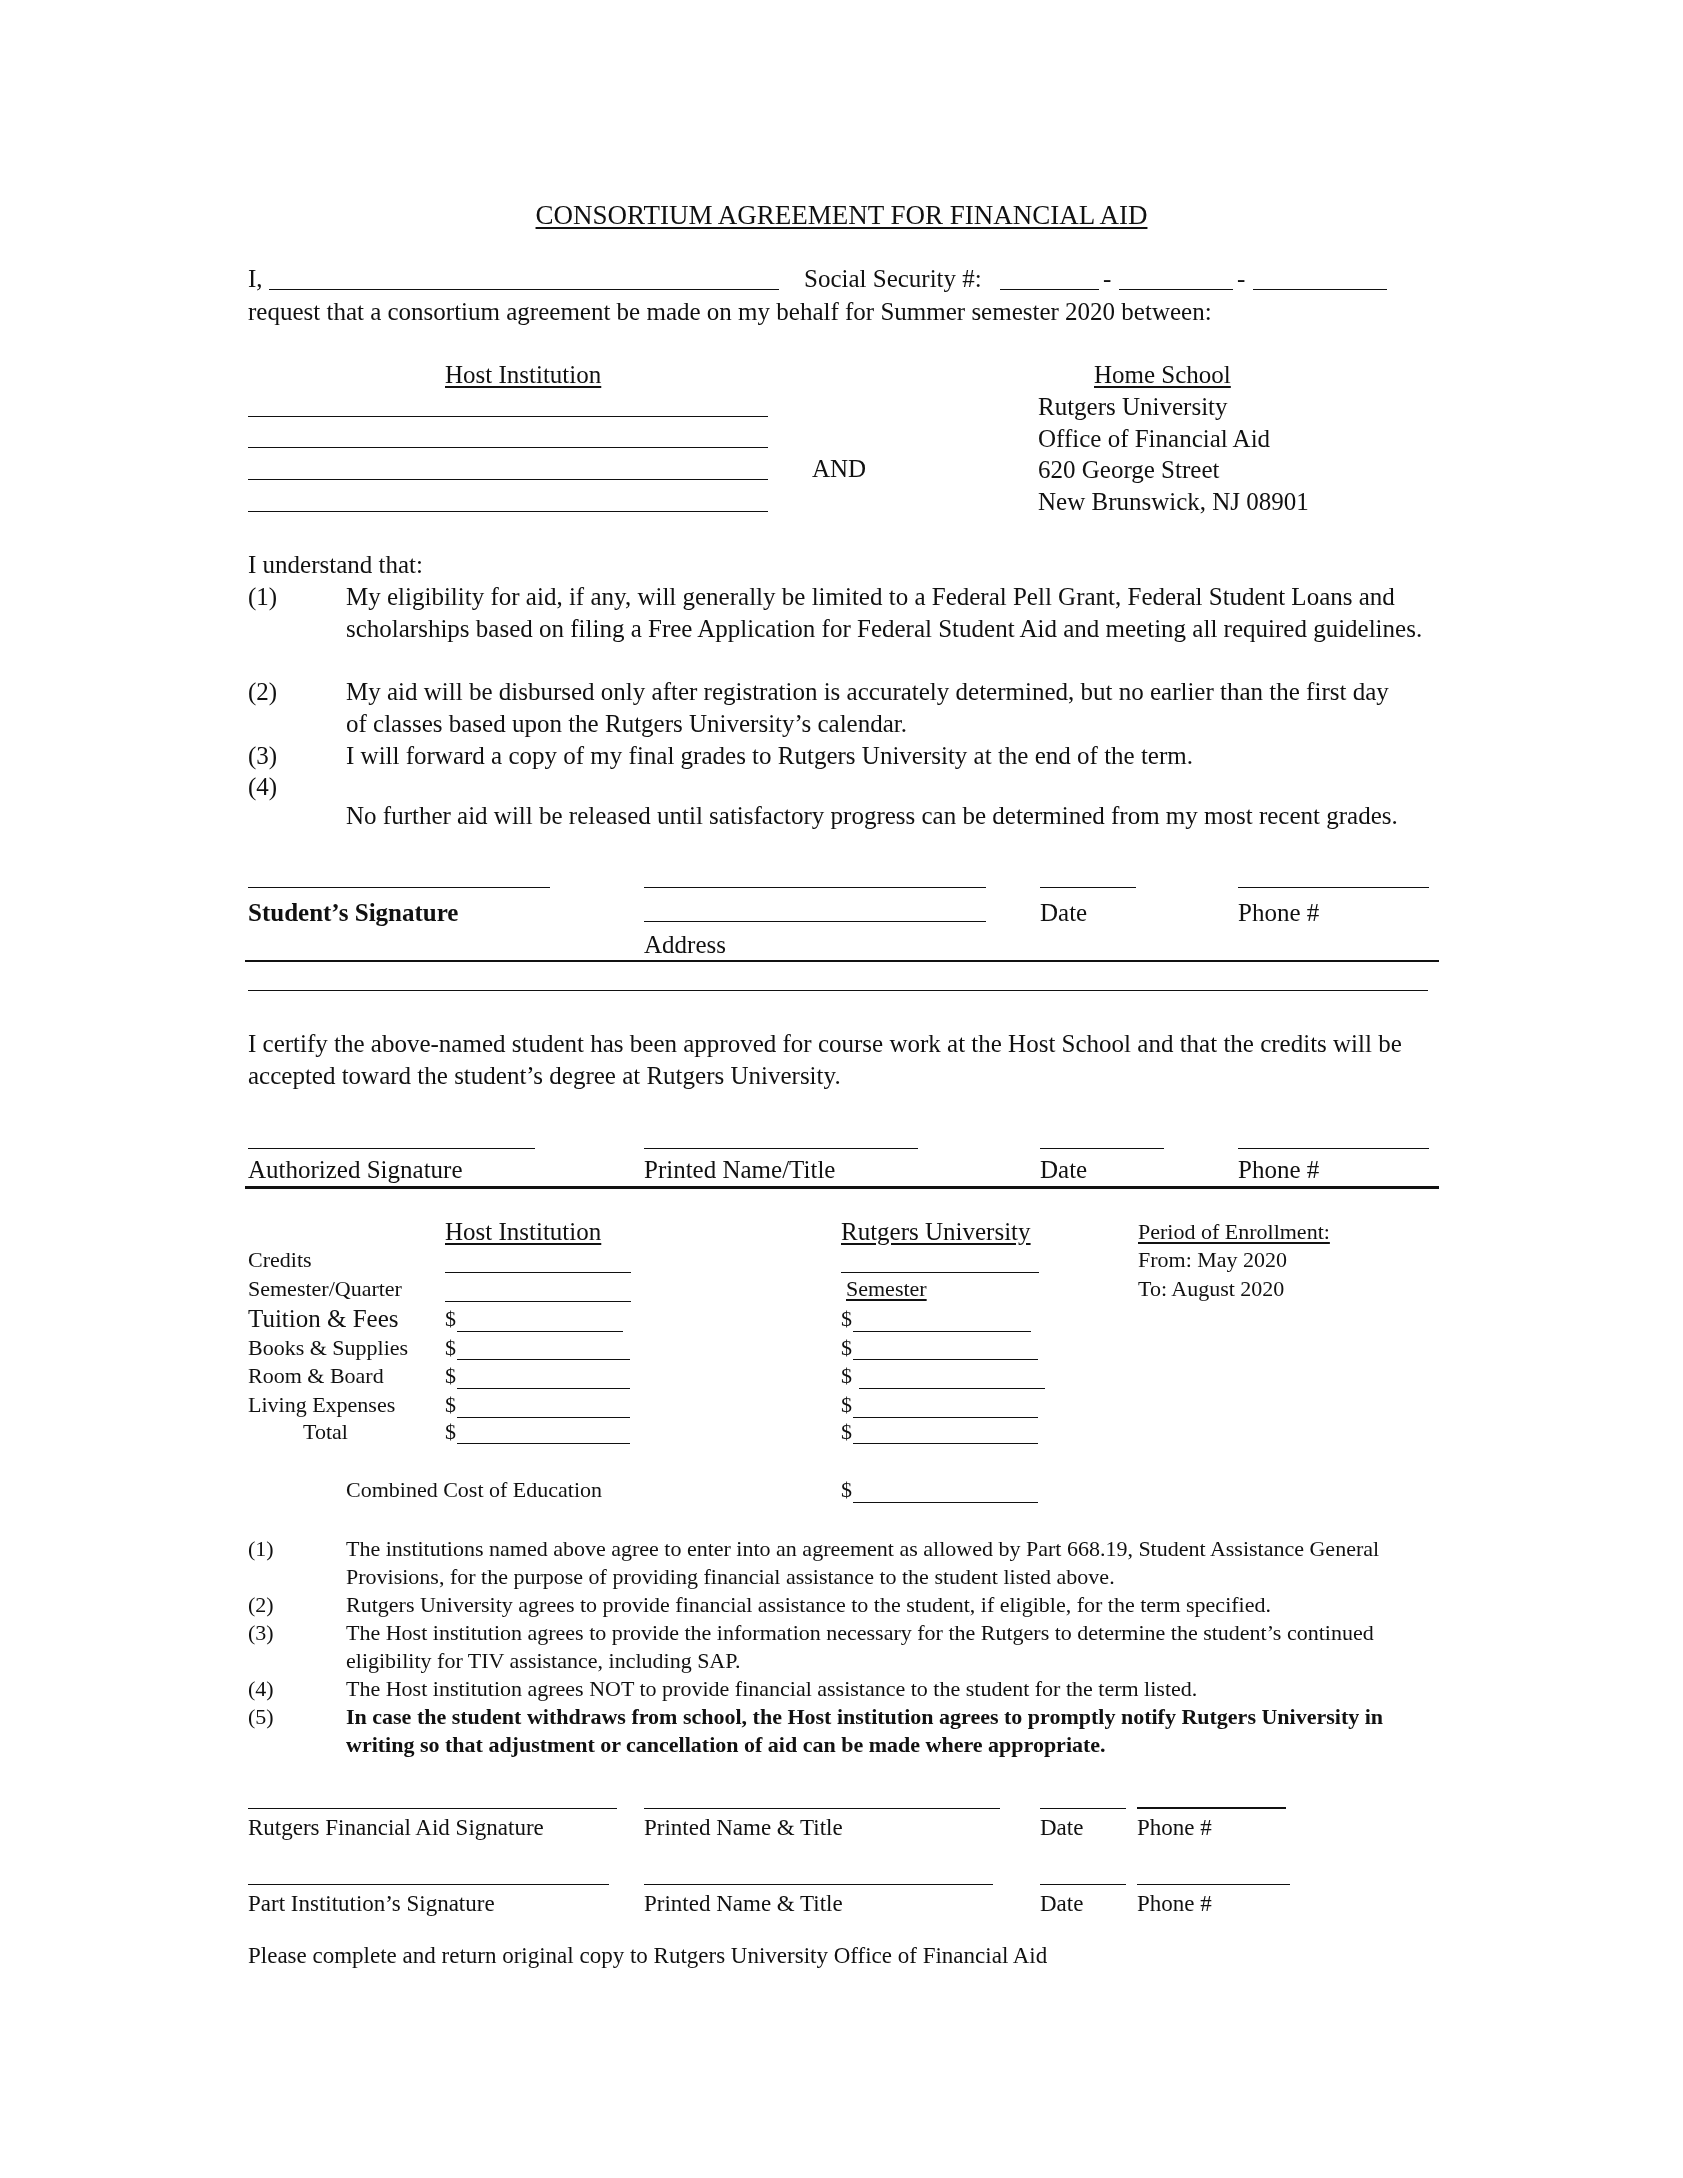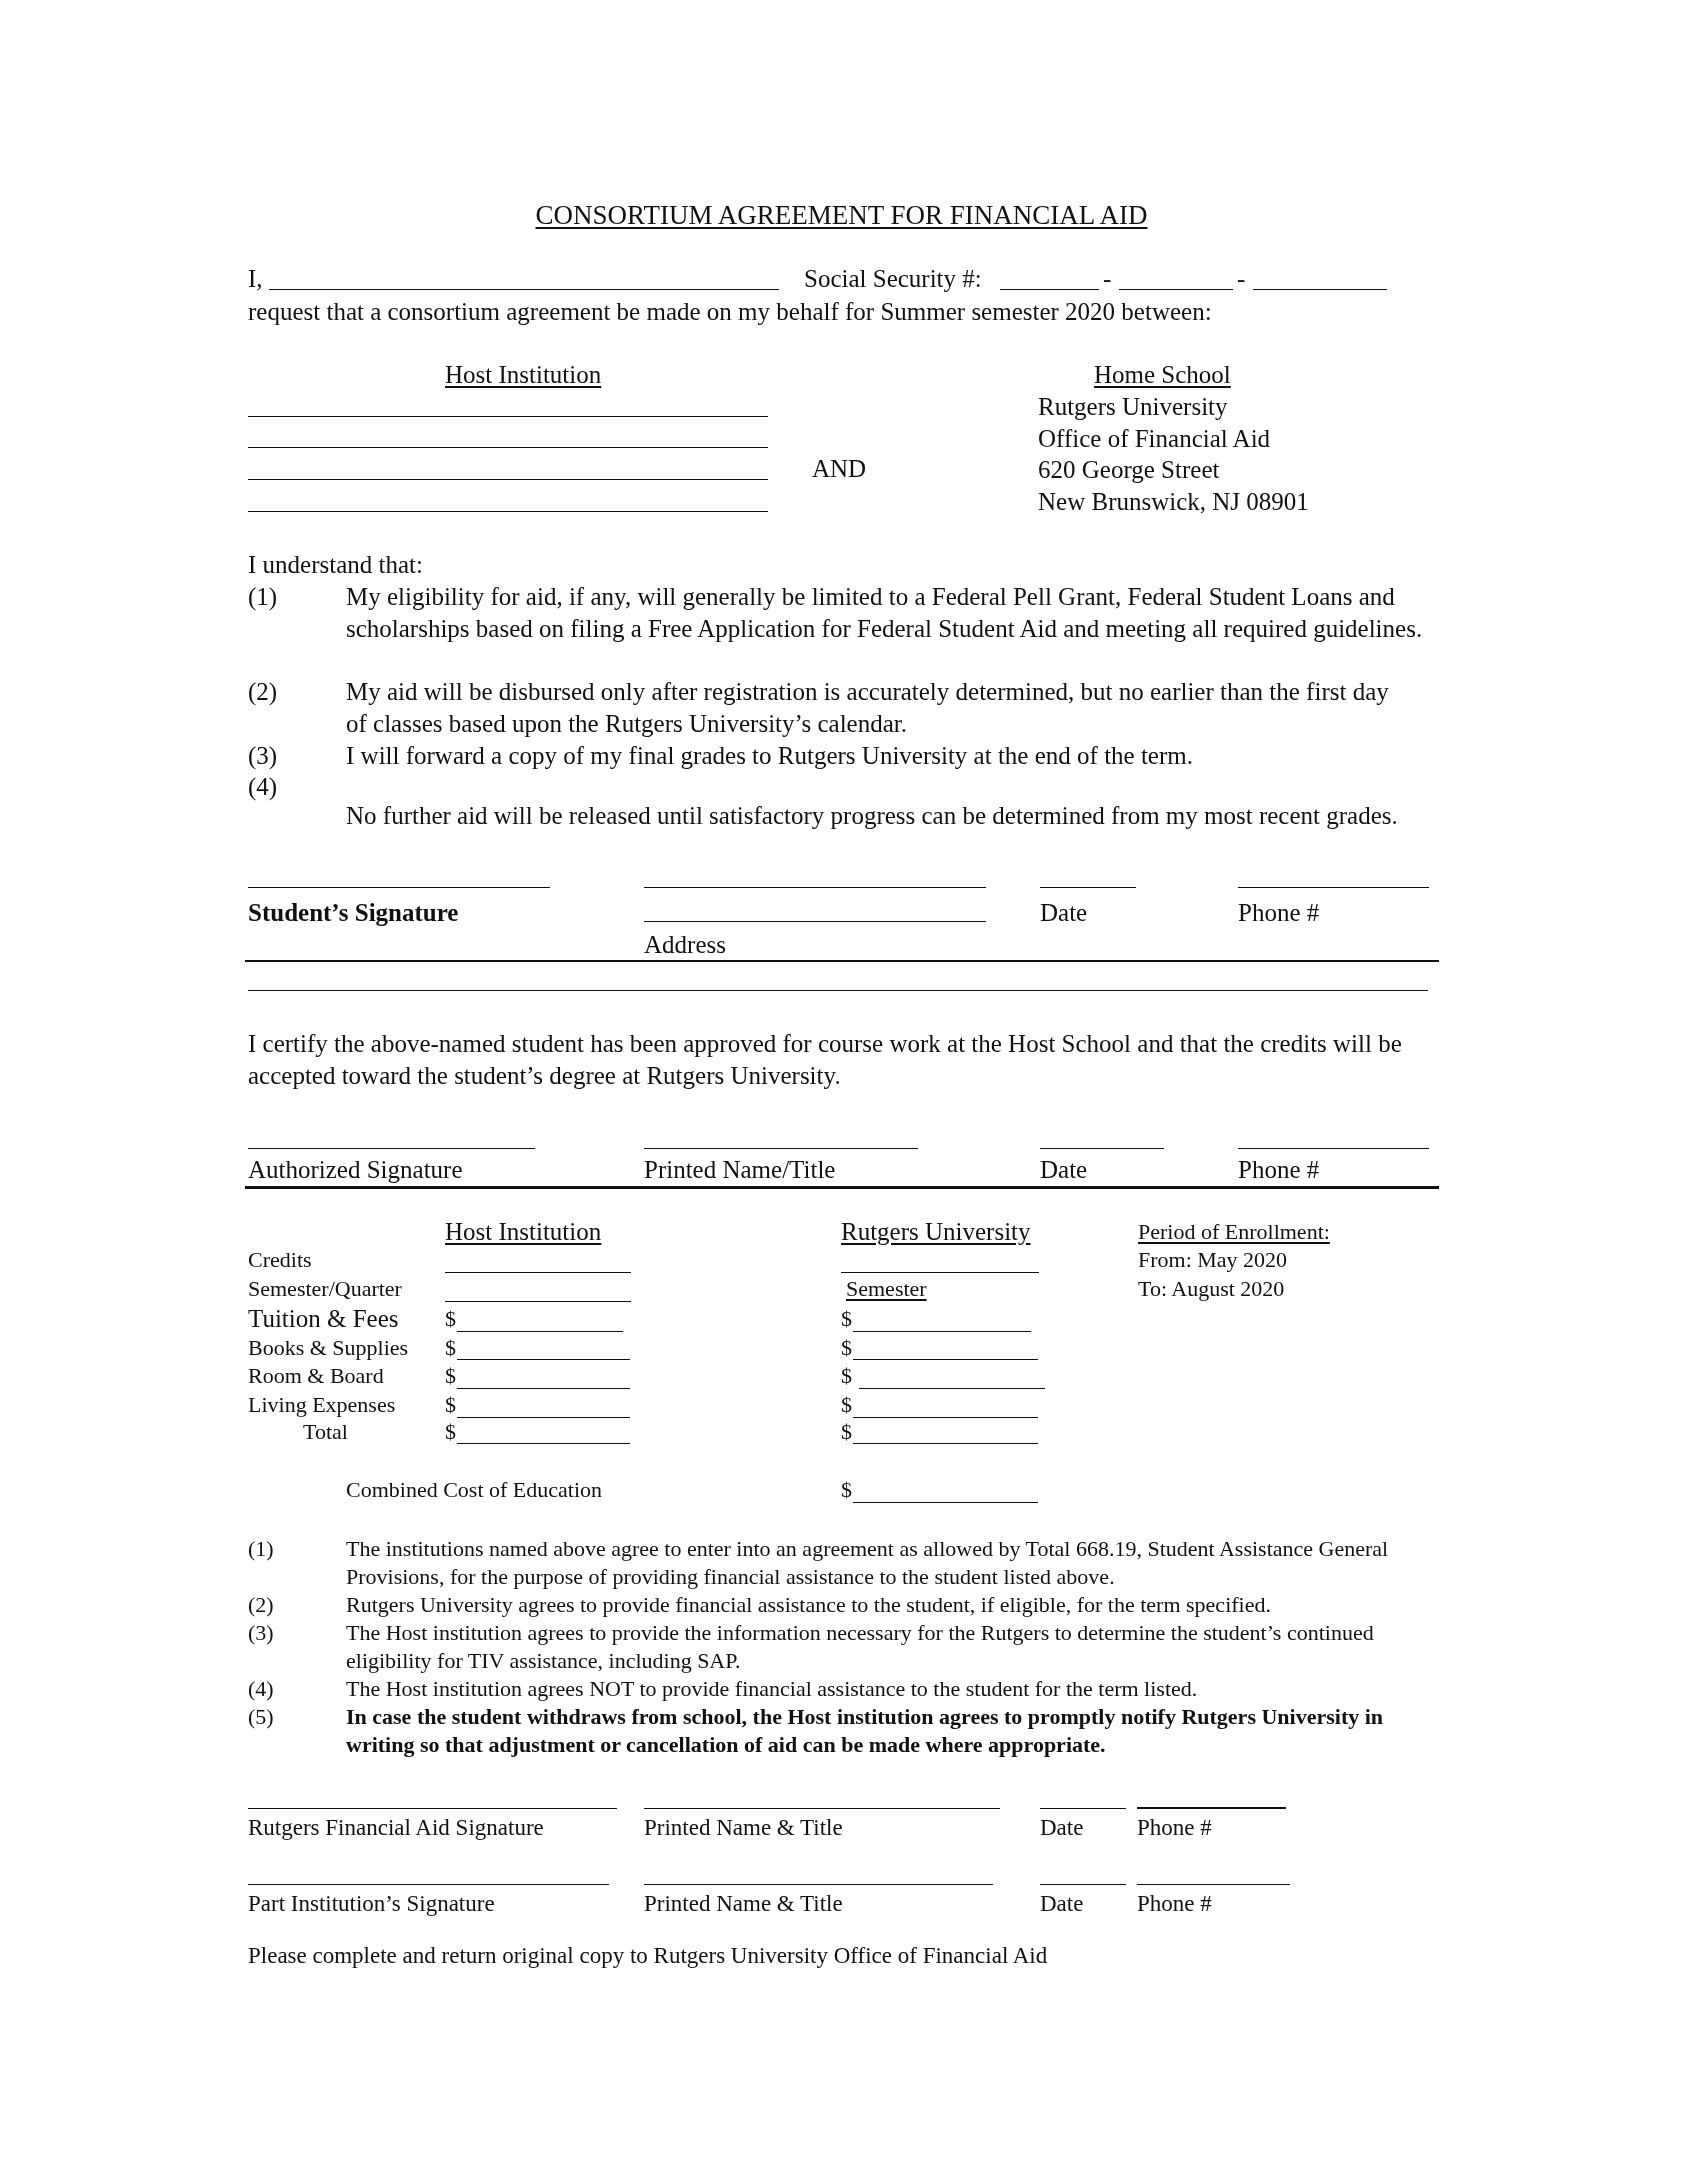--- a/index.html
+++ b/index.html
@@ -123,21 +123,21 @@
   <div class="abs t22" style="left:841px; top:1418px;">$</div>
   <div class="line" style="left:853px; width:185px; top:1443px;"></div>
 
   <div class="abs t22" style="left:346px; top:1476px;">Combined Cost of Education</div>
   <div class="abs t22" style="left:841px; top:1476px;">$</div>
   <div class="line" style="left:853px; width:185px; top:1502px;"></div>
 </div>
 
 <div>
   <div class="item-num t22" style="left:248px; top:1535px;">(1)</div>
-  <div class="item-text t22" style="left:346px; top:1535px; width:1094px;">The institutions named above agree to enter into an agreement as allowed by Total 668.19, Student Assistance General Provisions, for the purpose of providing financial assistance to the student listed above.</div>
+  <div class="item-text t22" style="left:346px; top:1535px; width:1094px;">The institutions named above agree to enter into an agreement as allowed by Part 668.19, Student Assistance General Provisions, for the purpose of providing financial assistance to the student listed above.</div>
   <div class="item-num t22" style="left:248px; top:1591px;">(2)</div>
   <div class="item-text t22" style="left:346px; top:1591px; width:1099px;">Rutgers University agrees to provide financial assistance to the student, if eligible, for the term specified.</div>
   <div class="item-num t22" style="left:248px; top:1619px;">(3)</div>
   <div class="item-text t22" style="left:346px; top:1619px; width:1064px;">The Host institution agrees to provide the information necessary for the Rutgers to determine the student’s continued eligibility for TIV assistance, including SAP.</div>
   <div class="item-num t22" style="left:248px; top:1675px;">(4)</div>
   <div class="item-text t22" style="left:346px; top:1675px; width:1099px;">The Host institution agrees NOT to provide financial assistance to the student for the term listed.</div>
   <div class="item-num t22" style="left:248px; top:1703px;">(5)</div>
   <div class="item-text t22" style="left:346px; top:1703px; width:1084px;font-weight:bold;">In case the student withdraws from school, the Host institution agrees to promptly notify Rutgers University in writing so that adjustment or cancellation of aid can be made where appropriate.</div>
 </div>
 

